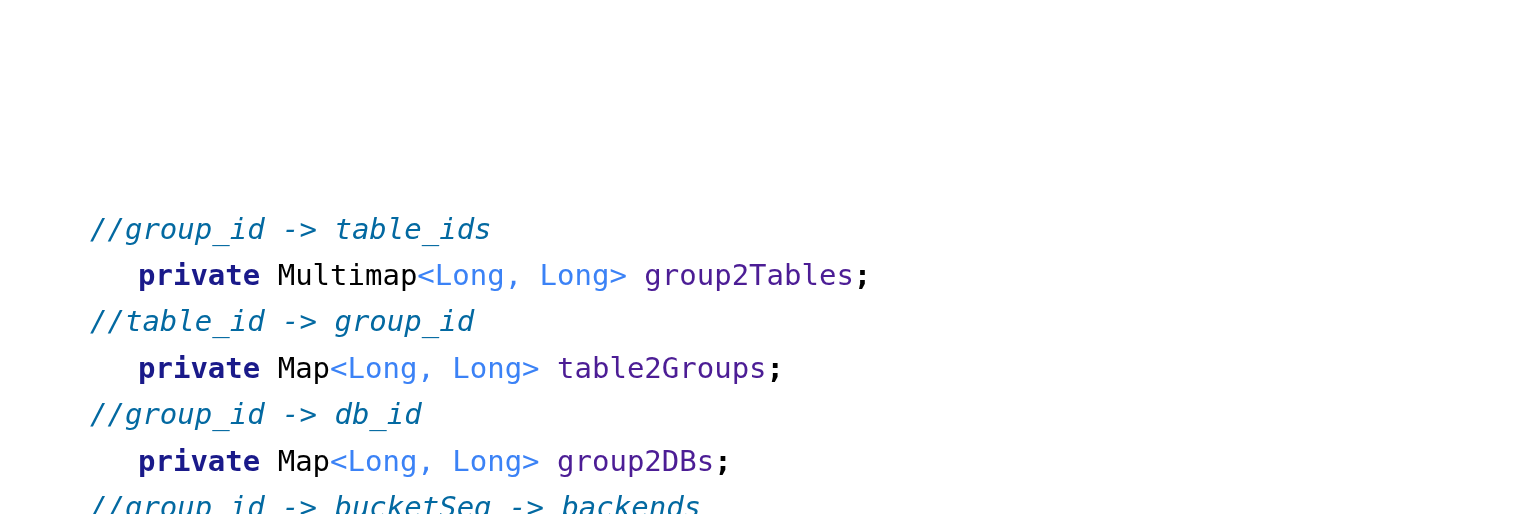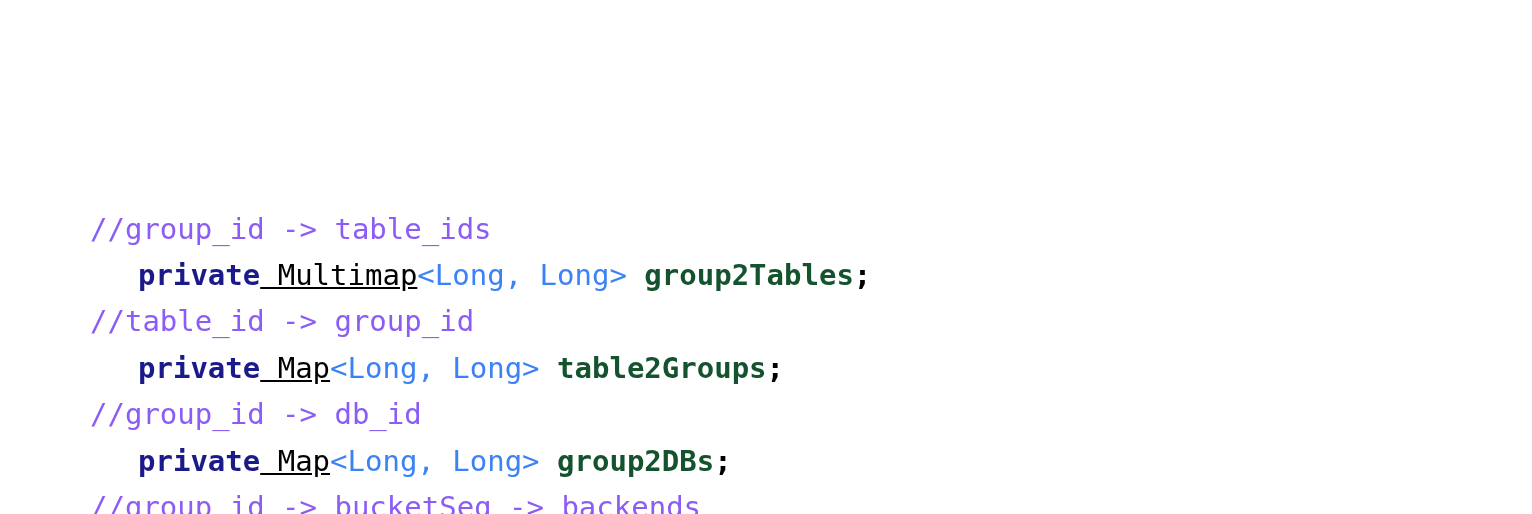--- a/index.html
+++ b/index.html
@@ -9,34 +9,34 @@
     }
     body {
       background: #ffffff;
       font-family: "DejaVu Sans Mono", "Menlo", "Consolas", monospace;
       font-size: 29px;
       line-height: 1.6;
       padding: 20px 0 20px 90px;
       white-space: pre;
     }
     .comment {
-      color: #8b5cf6;
+      color: #0369a1;
+      font-style: italic;
     }
     .keyword {
       color: #1a1a8a;
       font-weight: bold;
       margin-left: 48px;
     }
     .type {
       color: #000000;
-      text-decoration: underline;
     }
     .field {
-      color: #14532d;
-      font-weight: bold;
+      color: #4c1d95;
+      font-weight: normal;
     }
     .punct {
       color: #000000;
       font-weight: bold;
     }
     .angle {
       color: #3b82f6;
     }
     .line {
       display: block;

